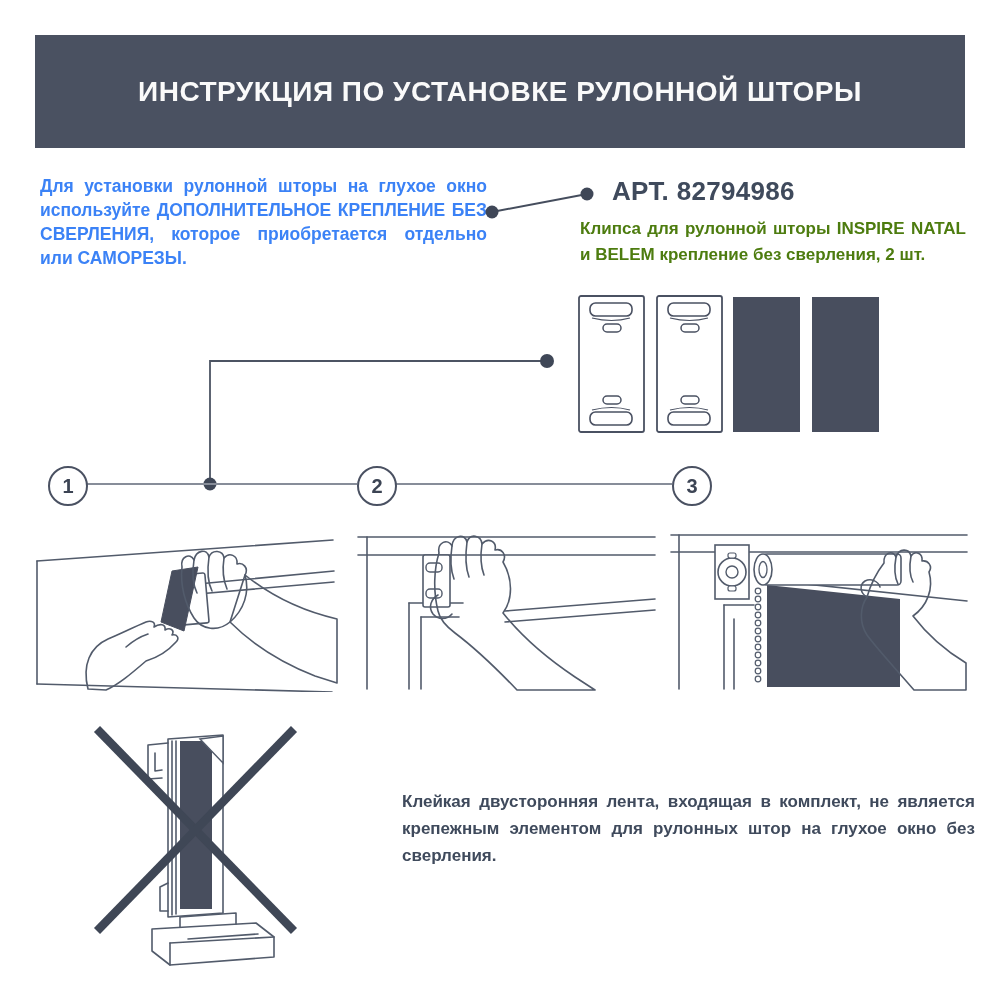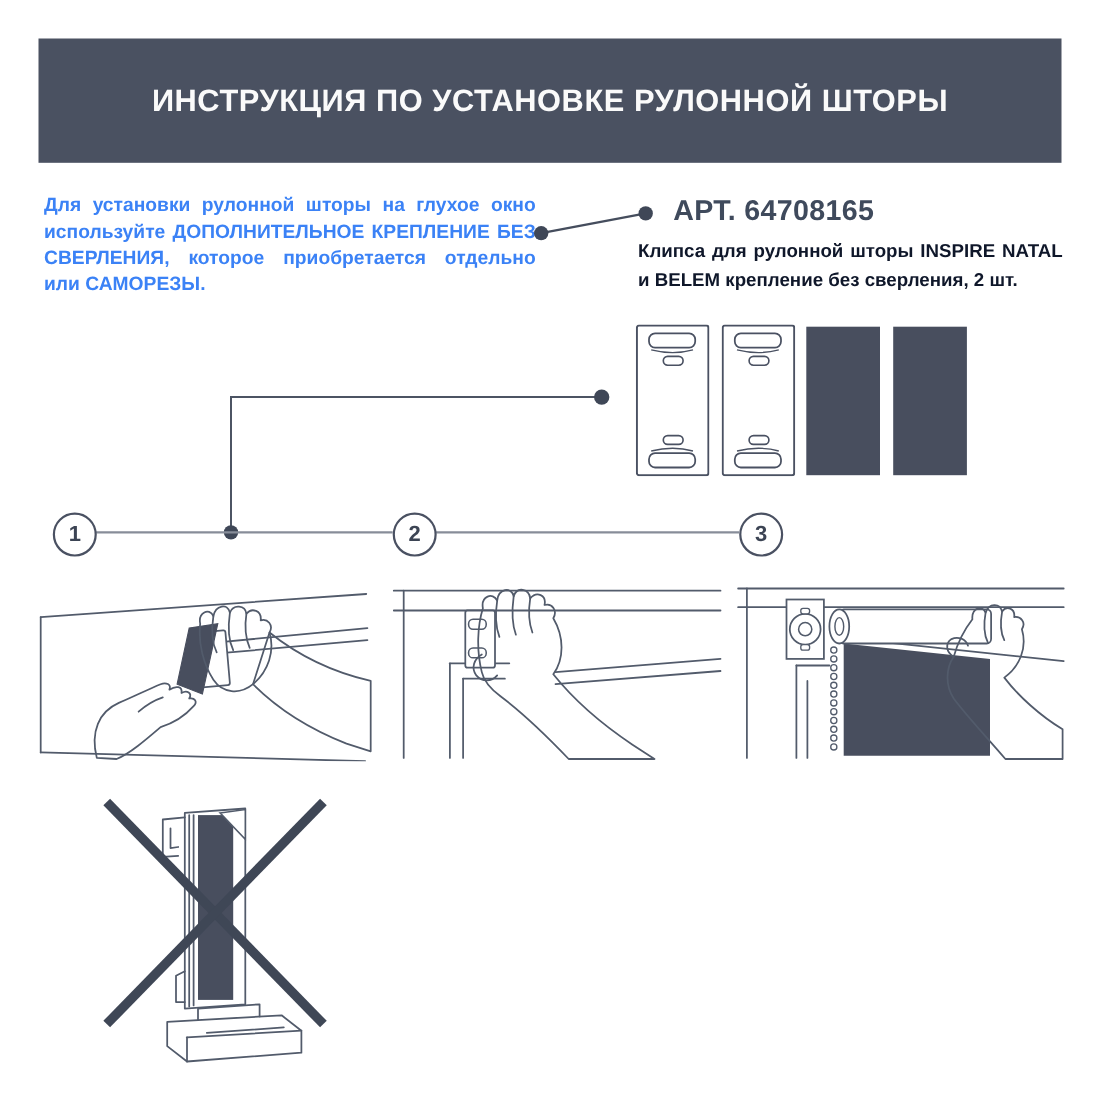--- a/index.html
+++ b/index.html
@@ -8,21 +8,21 @@
   .abs{position:absolute;}
   
   .header{left:35px;top:35px;width:930px;height:113px;background:#4a5161;
           display:flex;flex-direction:column;align-items:center;justify-content:center;}
   .header .line{color:#fafafa;font-weight:bold;font-size:28px;line-height:38px;letter-spacing:.5px;text-align:center;}
   
   .intro{left:40px;top:174px;width:447px;font-size:17.5px;font-weight:bold;line-height:24px;
          text-align:justify;color:#3b82f6;}
   .art{left:612px;top:176px;font-size:26px;font-weight:bold;color:#3f4a5c;letter-spacing:.3px;}
   .pdesc{left:580px;top:216px;width:386px;font-size:17px;font-weight:bold;line-height:26px;
-         text-align:justify;color:#0f172a;}
+         text-align:justify;color:#4d7c0f;}
   
   .darkrect{width:67px;height:135px;background:#484e5e;}
   
   .stepcircle{width:36px;height:36px;border:2px solid #4a5162;border-radius:50%;background:#fff;
               display:flex;align-items:center;justify-content:center;
               font-size:20px;font-weight:bold;color:#3c4454;z-index:5;}
   
   .warn{left:402px;width:573px;font-size:17px;font-weight:bold;line-height:27px;
         text-align:justify;color:#3f4a5c;}
   svg{display:block;}
@@ -46,21 +46,21 @@
     <line x1="84" y1="484" x2="357" y2="484" stroke="#878d99" stroke-width="2.2"></line>
     <line x1="393" y1="484" x2="672" y2="484" stroke="#878d99" stroke-width="2.2"></line>
   </svg>
 
   <div class="abs header">
     <div class="line">ИНСТРУКЦИЯ ПО УСТАНОВКЕ РУЛОННОЙ ШТОРЫ</div>
   </div>
 
   <div class="abs intro">Для установки рулонной шторы на глухое окно используйте ДОПОЛНИТЕЛЬНОЕ КРЕПЛЕНИЕ БЕЗ СВЕРЛЕНИЯ, которое приобретается отдельно или САМОРЕЗЫ.</div>
 
-  <div class="abs art">АРТ. 64708165</div>
+  <div class="abs art">АРТ. 82794986</div>
   <div class="abs pdesc">Клипса для рулонной шторы INSPIRE NATAL и BELEM крепление без сверления, 2 шт.</div>
 
   <svg class="abs" style="left:578px;top:295px" width="67" height="138" viewBox="0 0 67 138">
     <rect x="1" y="1" width="65" height="136" rx="2" fill="#fff" stroke="#4a5162" stroke-width="1.8"></rect>
     <rect x="12" y="8" width="42" height="13" rx="5.5" fill="#fff" stroke="#4a5162" stroke-width="1.6"></rect>
     <path d="M14 23 q20 5 38 0" fill="none" stroke="#4a5162" stroke-width="1.2"></path>
     <rect x="25" y="29" width="18" height="8" rx="4" fill="#fff" stroke="#4a5162" stroke-width="1.5"></rect>
     <rect x="25" y="101" width="18" height="8" rx="4" fill="#fff" stroke="#4a5162" stroke-width="1.5"></rect>
     <path d="M14 115 q20 -5 38 0" fill="none" stroke="#4a5162" stroke-width="1.2"></path>
     <rect x="12" y="117" width="42" height="13" rx="5.5" fill="#fff" stroke="#4a5162" stroke-width="1.6"></rect>
@@ -190,14 +190,15 @@
     <path class="lineart" d="M92 224 L196 218 L214 232 L214 252 L110 260 L92 246 Z" fill="#fff"></path>
     <path class="lineart" d="M110 238 L214 232"></path>
     <path class="lineart" d="M110 260 L110 238"></path>
     <path class="lineart" d="M120 222 L120 212 L176 208 L176 219"></path>
     <path class="lineart" d="M128 234 L198 229"></path>
 
     <path d="M37 24 L234 226" stroke="#3f4756" stroke-width="8.5"></path>
     <path d="M234 24 L37 226" stroke="#3f4756" stroke-width="8.5"></path>
   </svg>
 
+  <div class="abs warn" style="top:788px">Клейкая двусторонняя лента, входящая в комплект, не является крепежным элементом для рулонных штор на глухое окно без сверления.</div>
 
 </div>
 
 </body></html>

